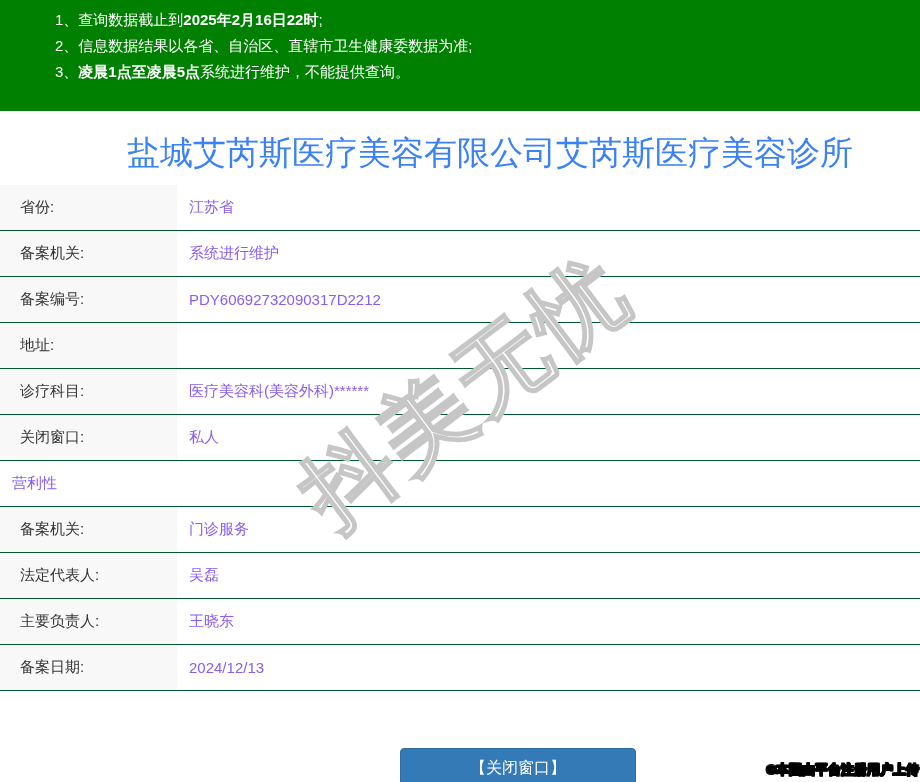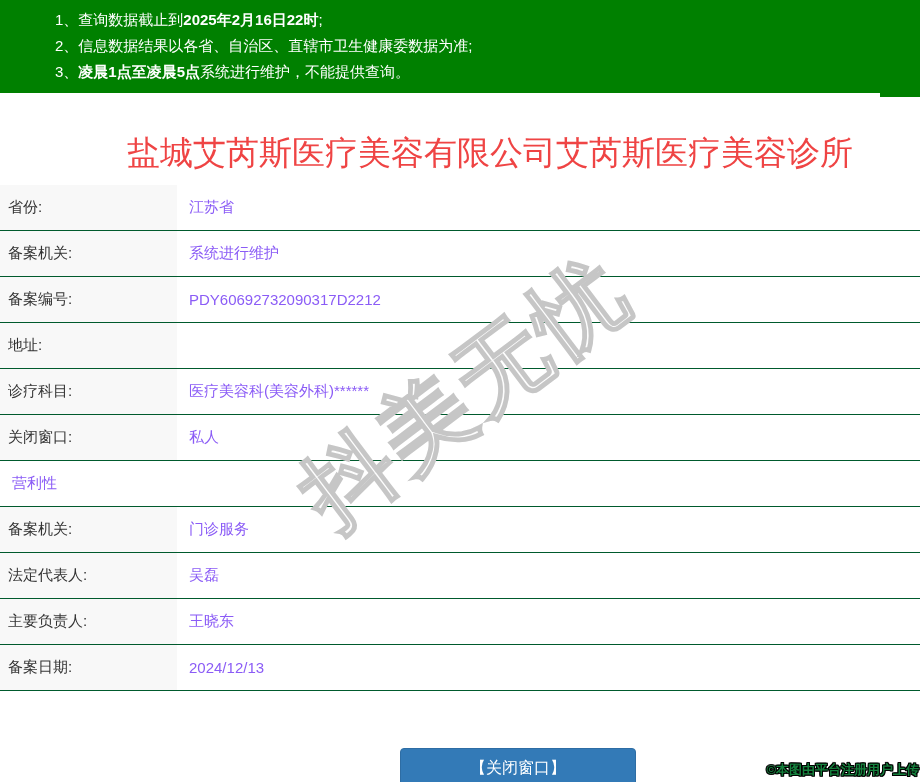--- a/index.html
+++ b/index.html
@@ -12,21 +12,21 @@
     overflow: hidden;
     font-family: "Liberation Sans", "DejaVu Sans", sans-serif;
     color: #333333;
   }
 
   
   .notice-bar {
     position: absolute;
     top: 0; left: 0;
     width: 920px;
-    height: 93px;
+    height: 111px;
     background: #008000;
     color: #ffffff;
     padding: 7px 10px 0 55px;
     font-size: 15px;
     line-height: 26px;
   }
   .notice-line { white-space: nowrap; }
   .notice-line b { font-weight: 700; }
   .header-tab {
     position: absolute;
@@ -37,21 +37,21 @@
 
   
   .title {
     position: absolute;
     top: 131px; left: 0;
     width: 920px;
     padding-left: 60px;
     text-align: center;
     font-size: 33px;
     font-weight: 400;
-    color: #ef4444;
+    color: #3b82f6;
     white-space: nowrap;
   }
 
   
   .info-table {
     position: absolute;
     top: 185px; left: 0;
     width: 920px;
   }
   .info-row {
@@ -60,21 +60,21 @@
     border-bottom: 1px solid #005a2d;
     align-items: center;
     font-size: 15px;
   }
   .info-label {
     width: 177px;
     height: 100%;
     background: #f8f8f8;
     display: flex;
     align-items: center;
-    padding-left: 8px;
+    padding-left: 20px;
     flex-shrink: 0;
   }
   .info-value {
     padding-left: 12px;
     color: #8b5cf6;
   }
 
   
   .watermark {
     position: absolute;
@@ -112,21 +112,21 @@
     text-align: center;
   }
 
   
   .credit {
     position: absolute;
     right: 1px;
     bottom: 3px;
     font-size: 13px;
     font-weight: 700;
-    color: #15803d;
+    color: #000000;
     text-shadow:
       -1px -1px 0 #000, 1px -1px 0 #000,
       -1px 1px 0 #000, 1px 1px 0 #000,
       -1px 0 0 #000, 1px 0 0 #000,
       0 -1px 0 #000, 0 1px 0 #000;
     z-index: 6;
   }
 </style>
 </head>
 <body>

